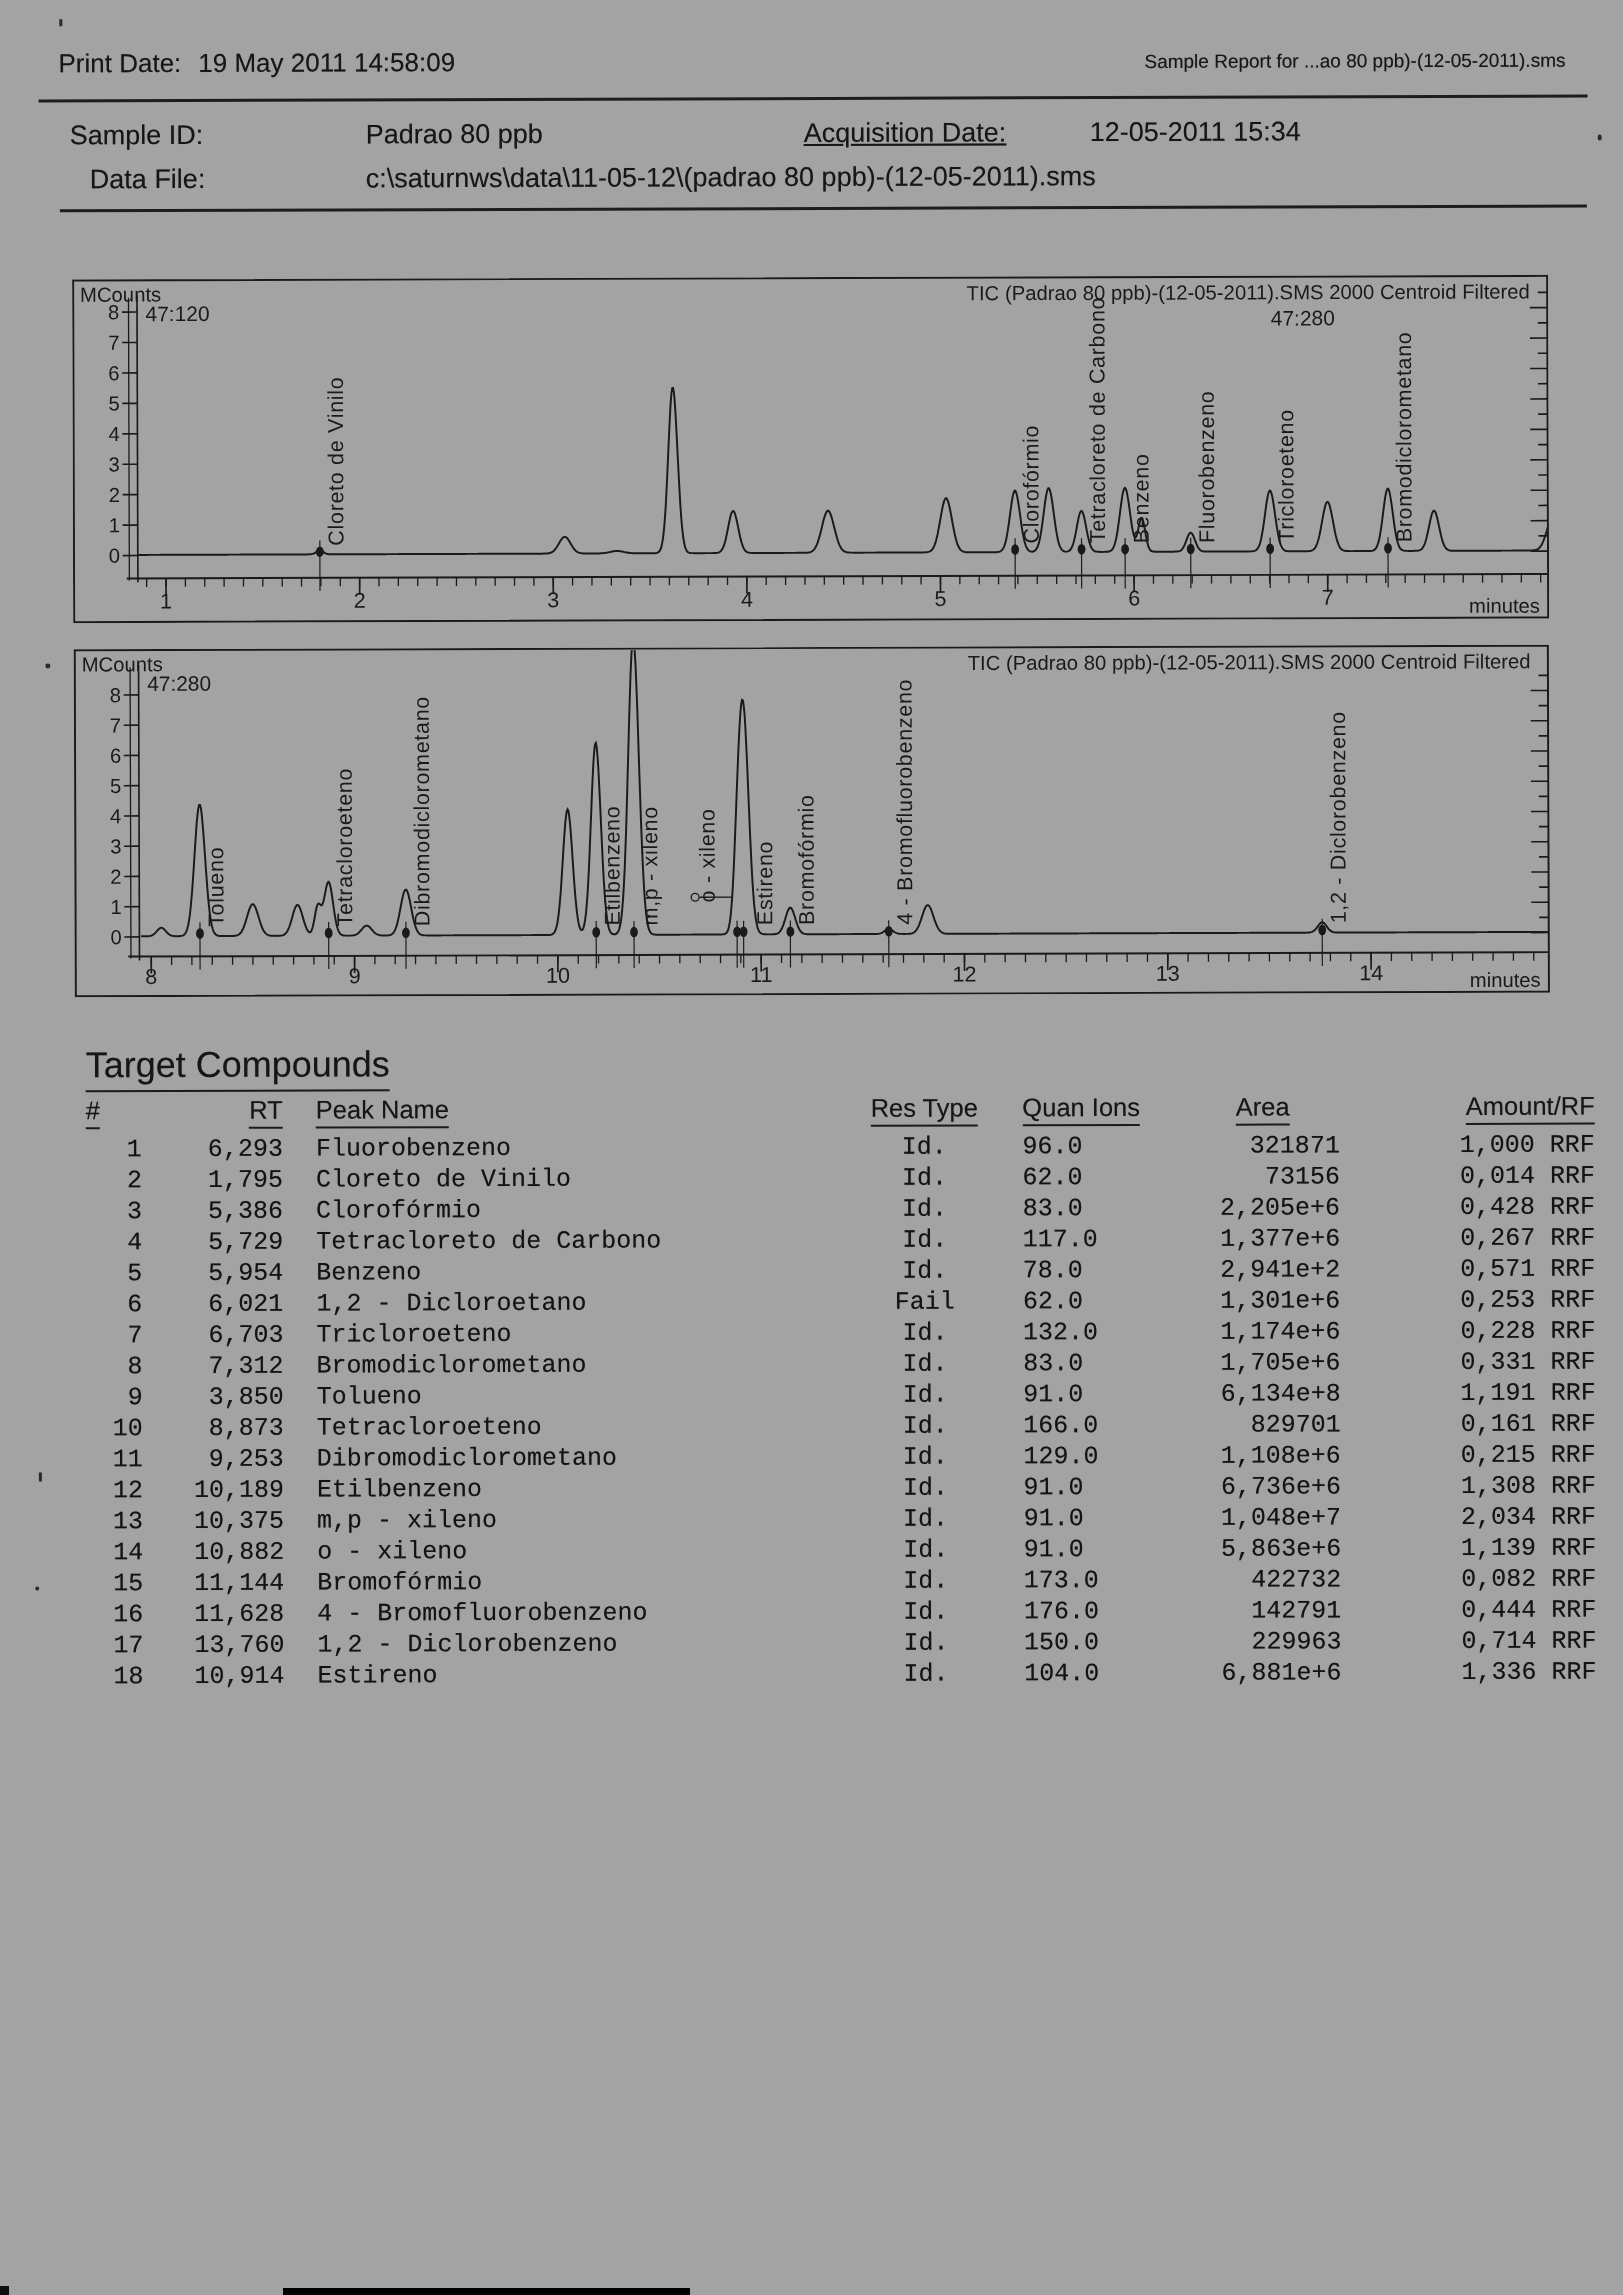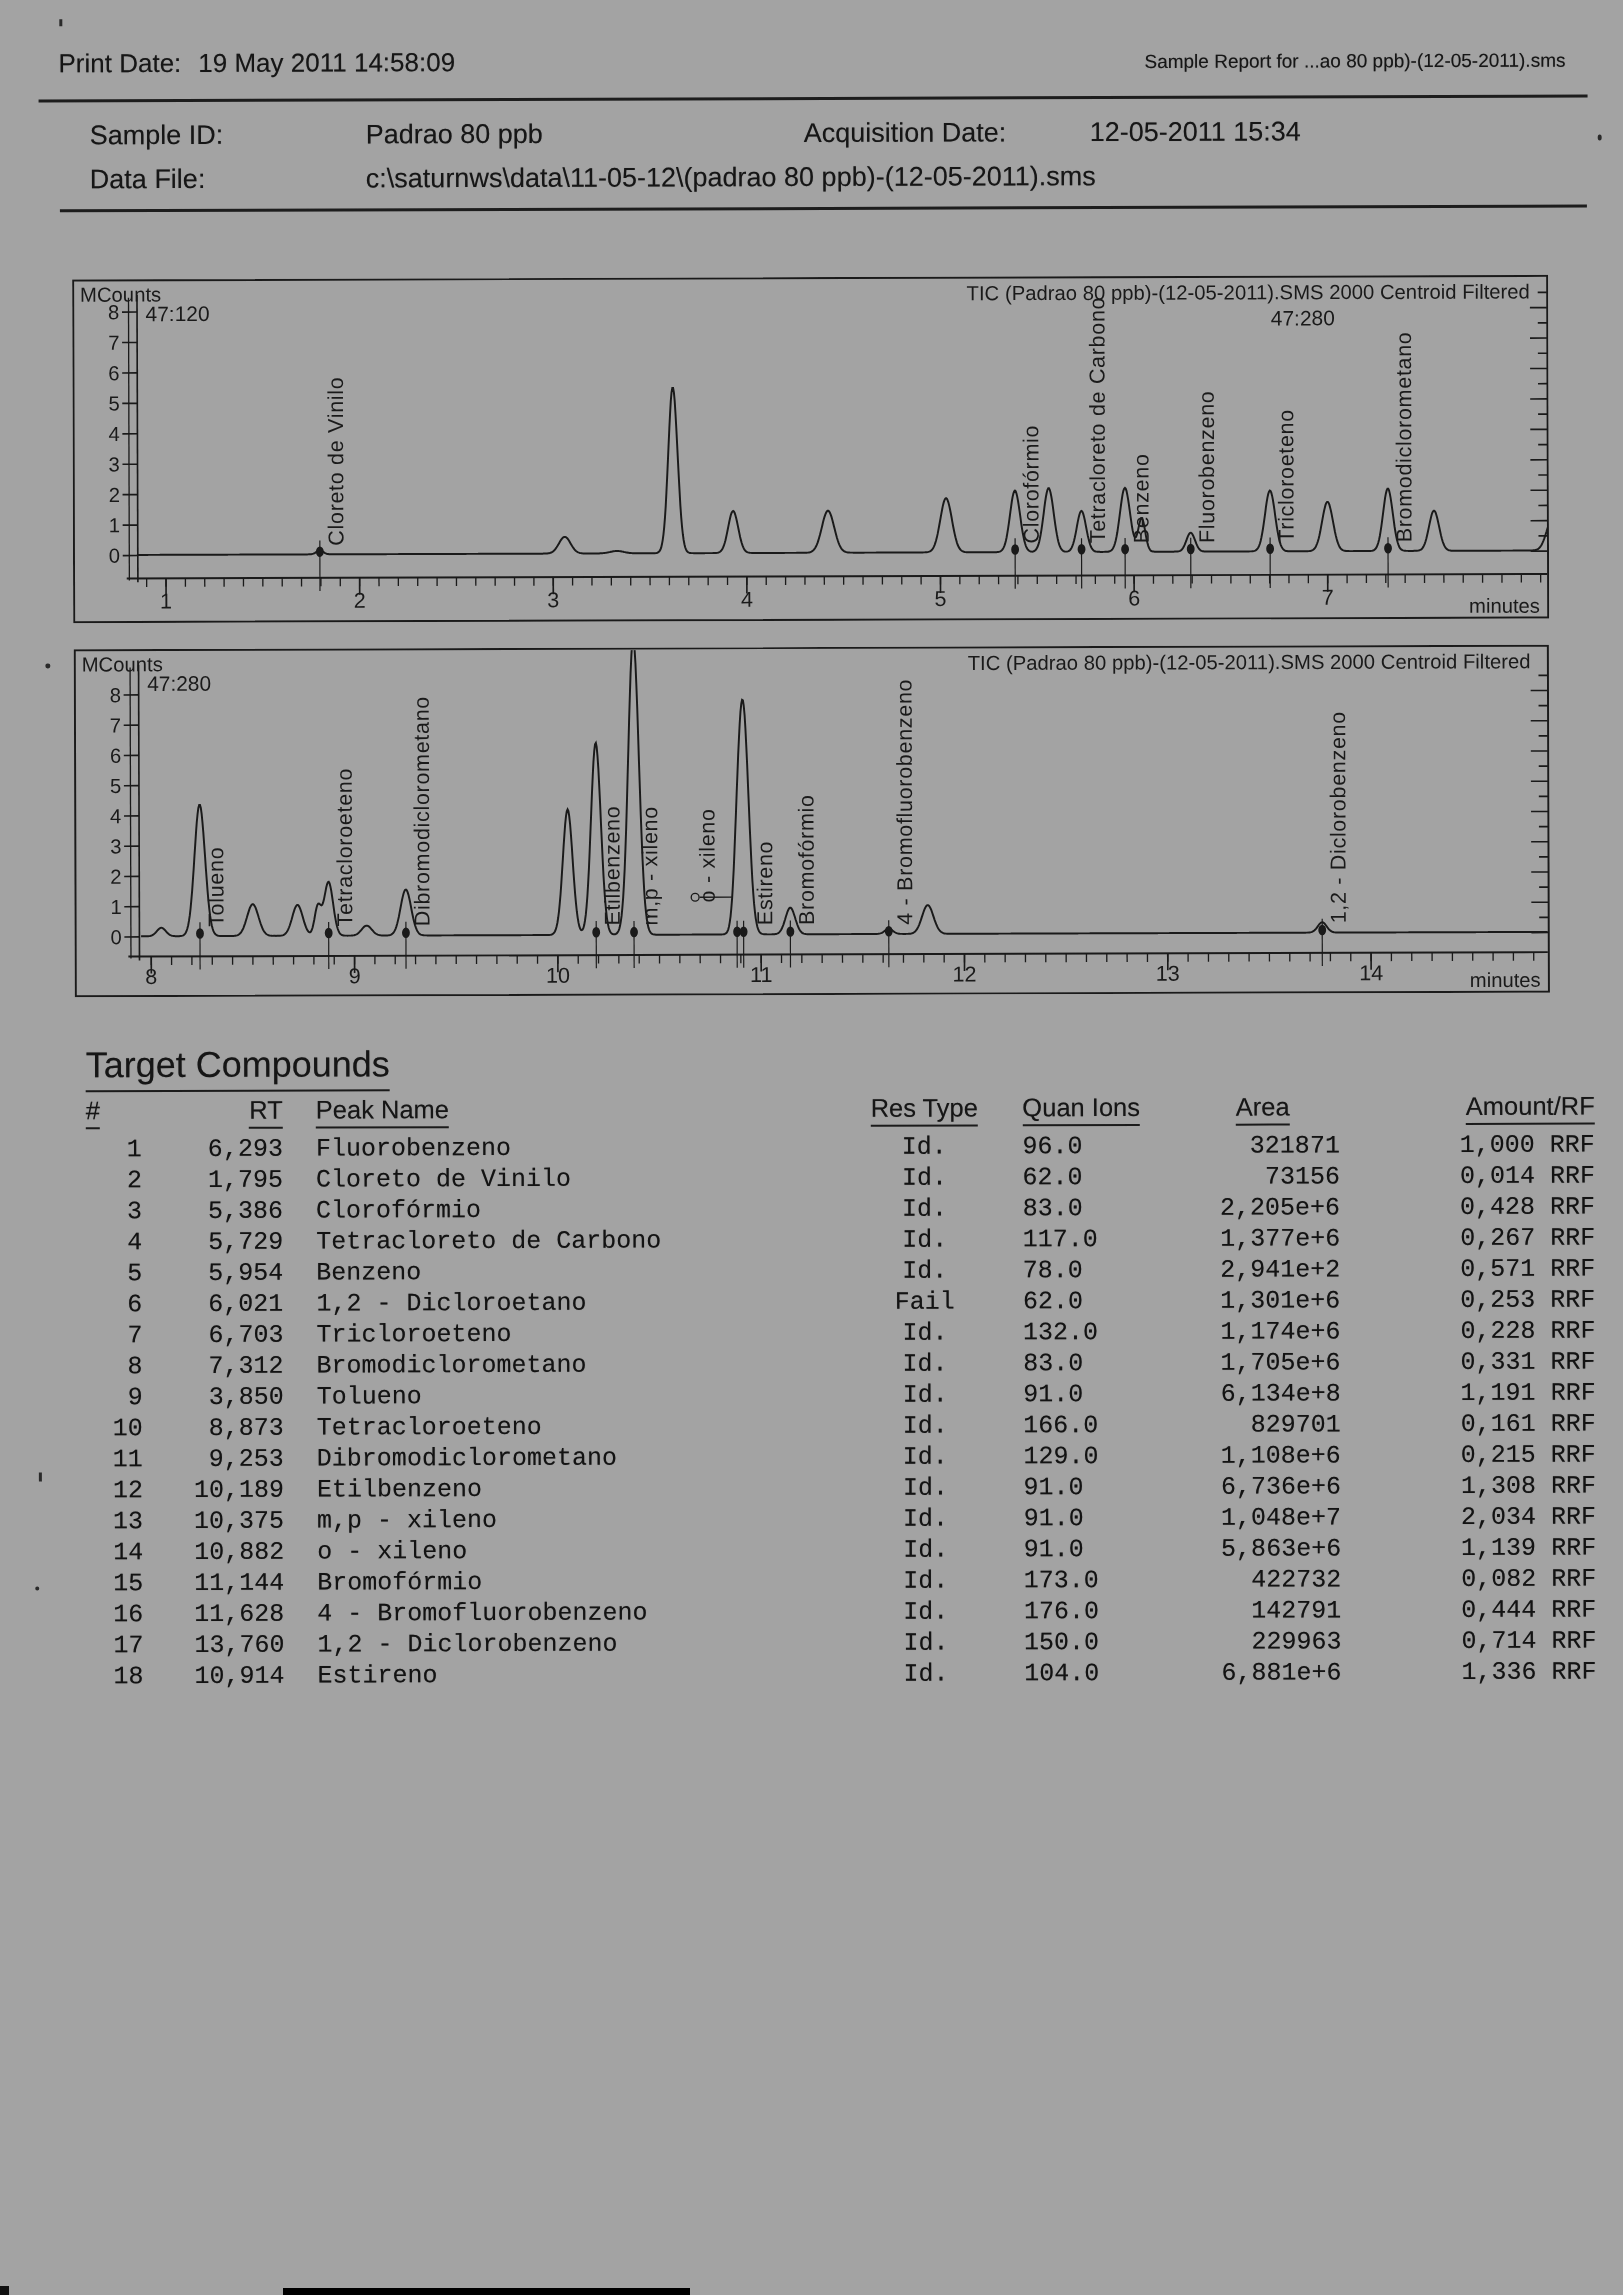--- a/index.html
+++ b/index.html
@@ -37,23 +37,23 @@
 <div class="page">
   <div class="scan">
 
     <div class="abs print-date toner">
       <span>Print Date:</span><span class="val">19 May 2011 14:58:09</span>
     </div>
     <div class="abs report-ref toner">Sample Report for ...ao 80 ppb)-(12-05-2011).sms</div>
 
     <div class="abs rule rule1"></div>
 
-    <div class="abs lab toner" style="left:92px;top:118px;">Sample ID:</div>
+    <div class="abs lab toner" style="left:72px;top:118px;">Sample ID:</div>
     <div class="abs lab toner" style="left:368px;top:118px;">Padrao 80 ppb</div>
-    <div class="abs lab toner" style="left:806px;top:118px;">Acquisition Date:</div>
+    <div class="abs lab toner" style="left:806px;top:118px;text-decoration:underline;">Acquisition Date:</div>
     <div class="abs lab toner" style="left:1092px;top:118px;">12-05-2011 15:34</div>
     <div class="abs lab toner" style="left:92px;top:162px;">Data File:</div>
     <div class="abs lab toner" style="left:368px;top:162px;">c:\saturnws\data\11-05-12\(padrao 80 ppb)-(12-05-2011).sms</div>
 
     <div class="abs rule rule2"></div>
 
     <div class="abs chrom" style="left:74px;top:277px;width:1476px;height:344px;">
         <svg viewBox="0 0 2255 525">
           <defs>
             <clipPath id="clip0">

